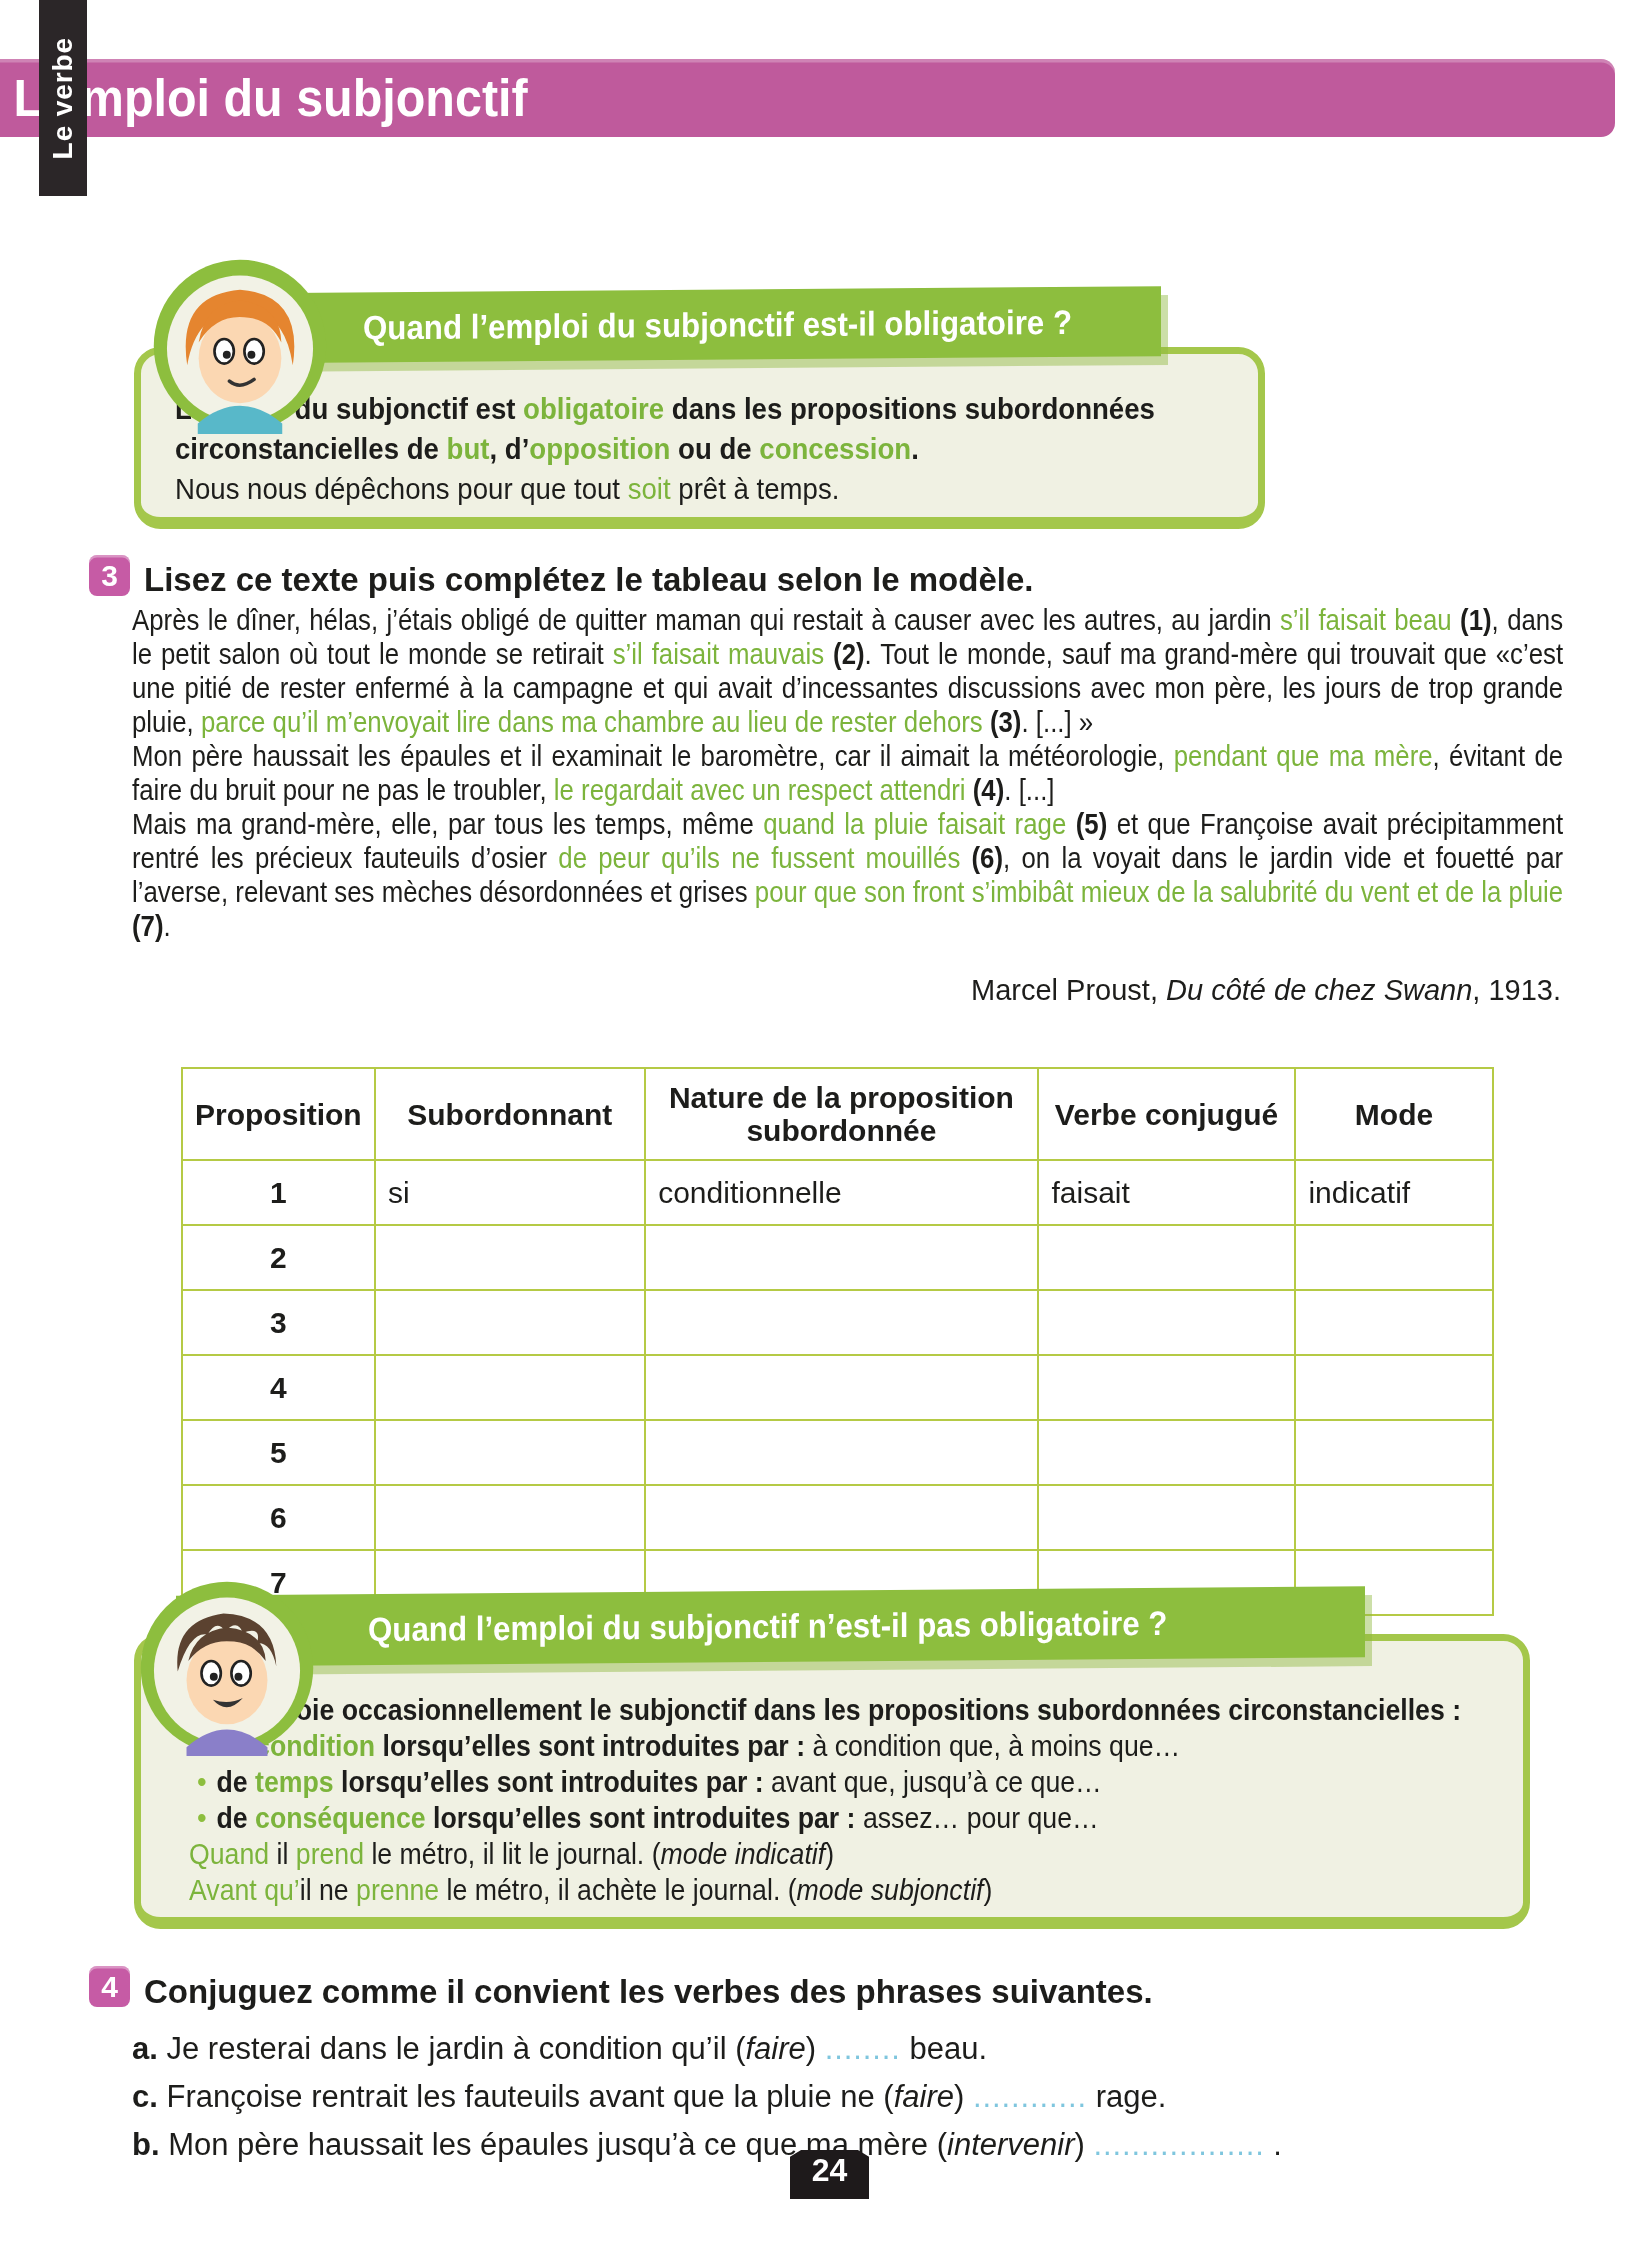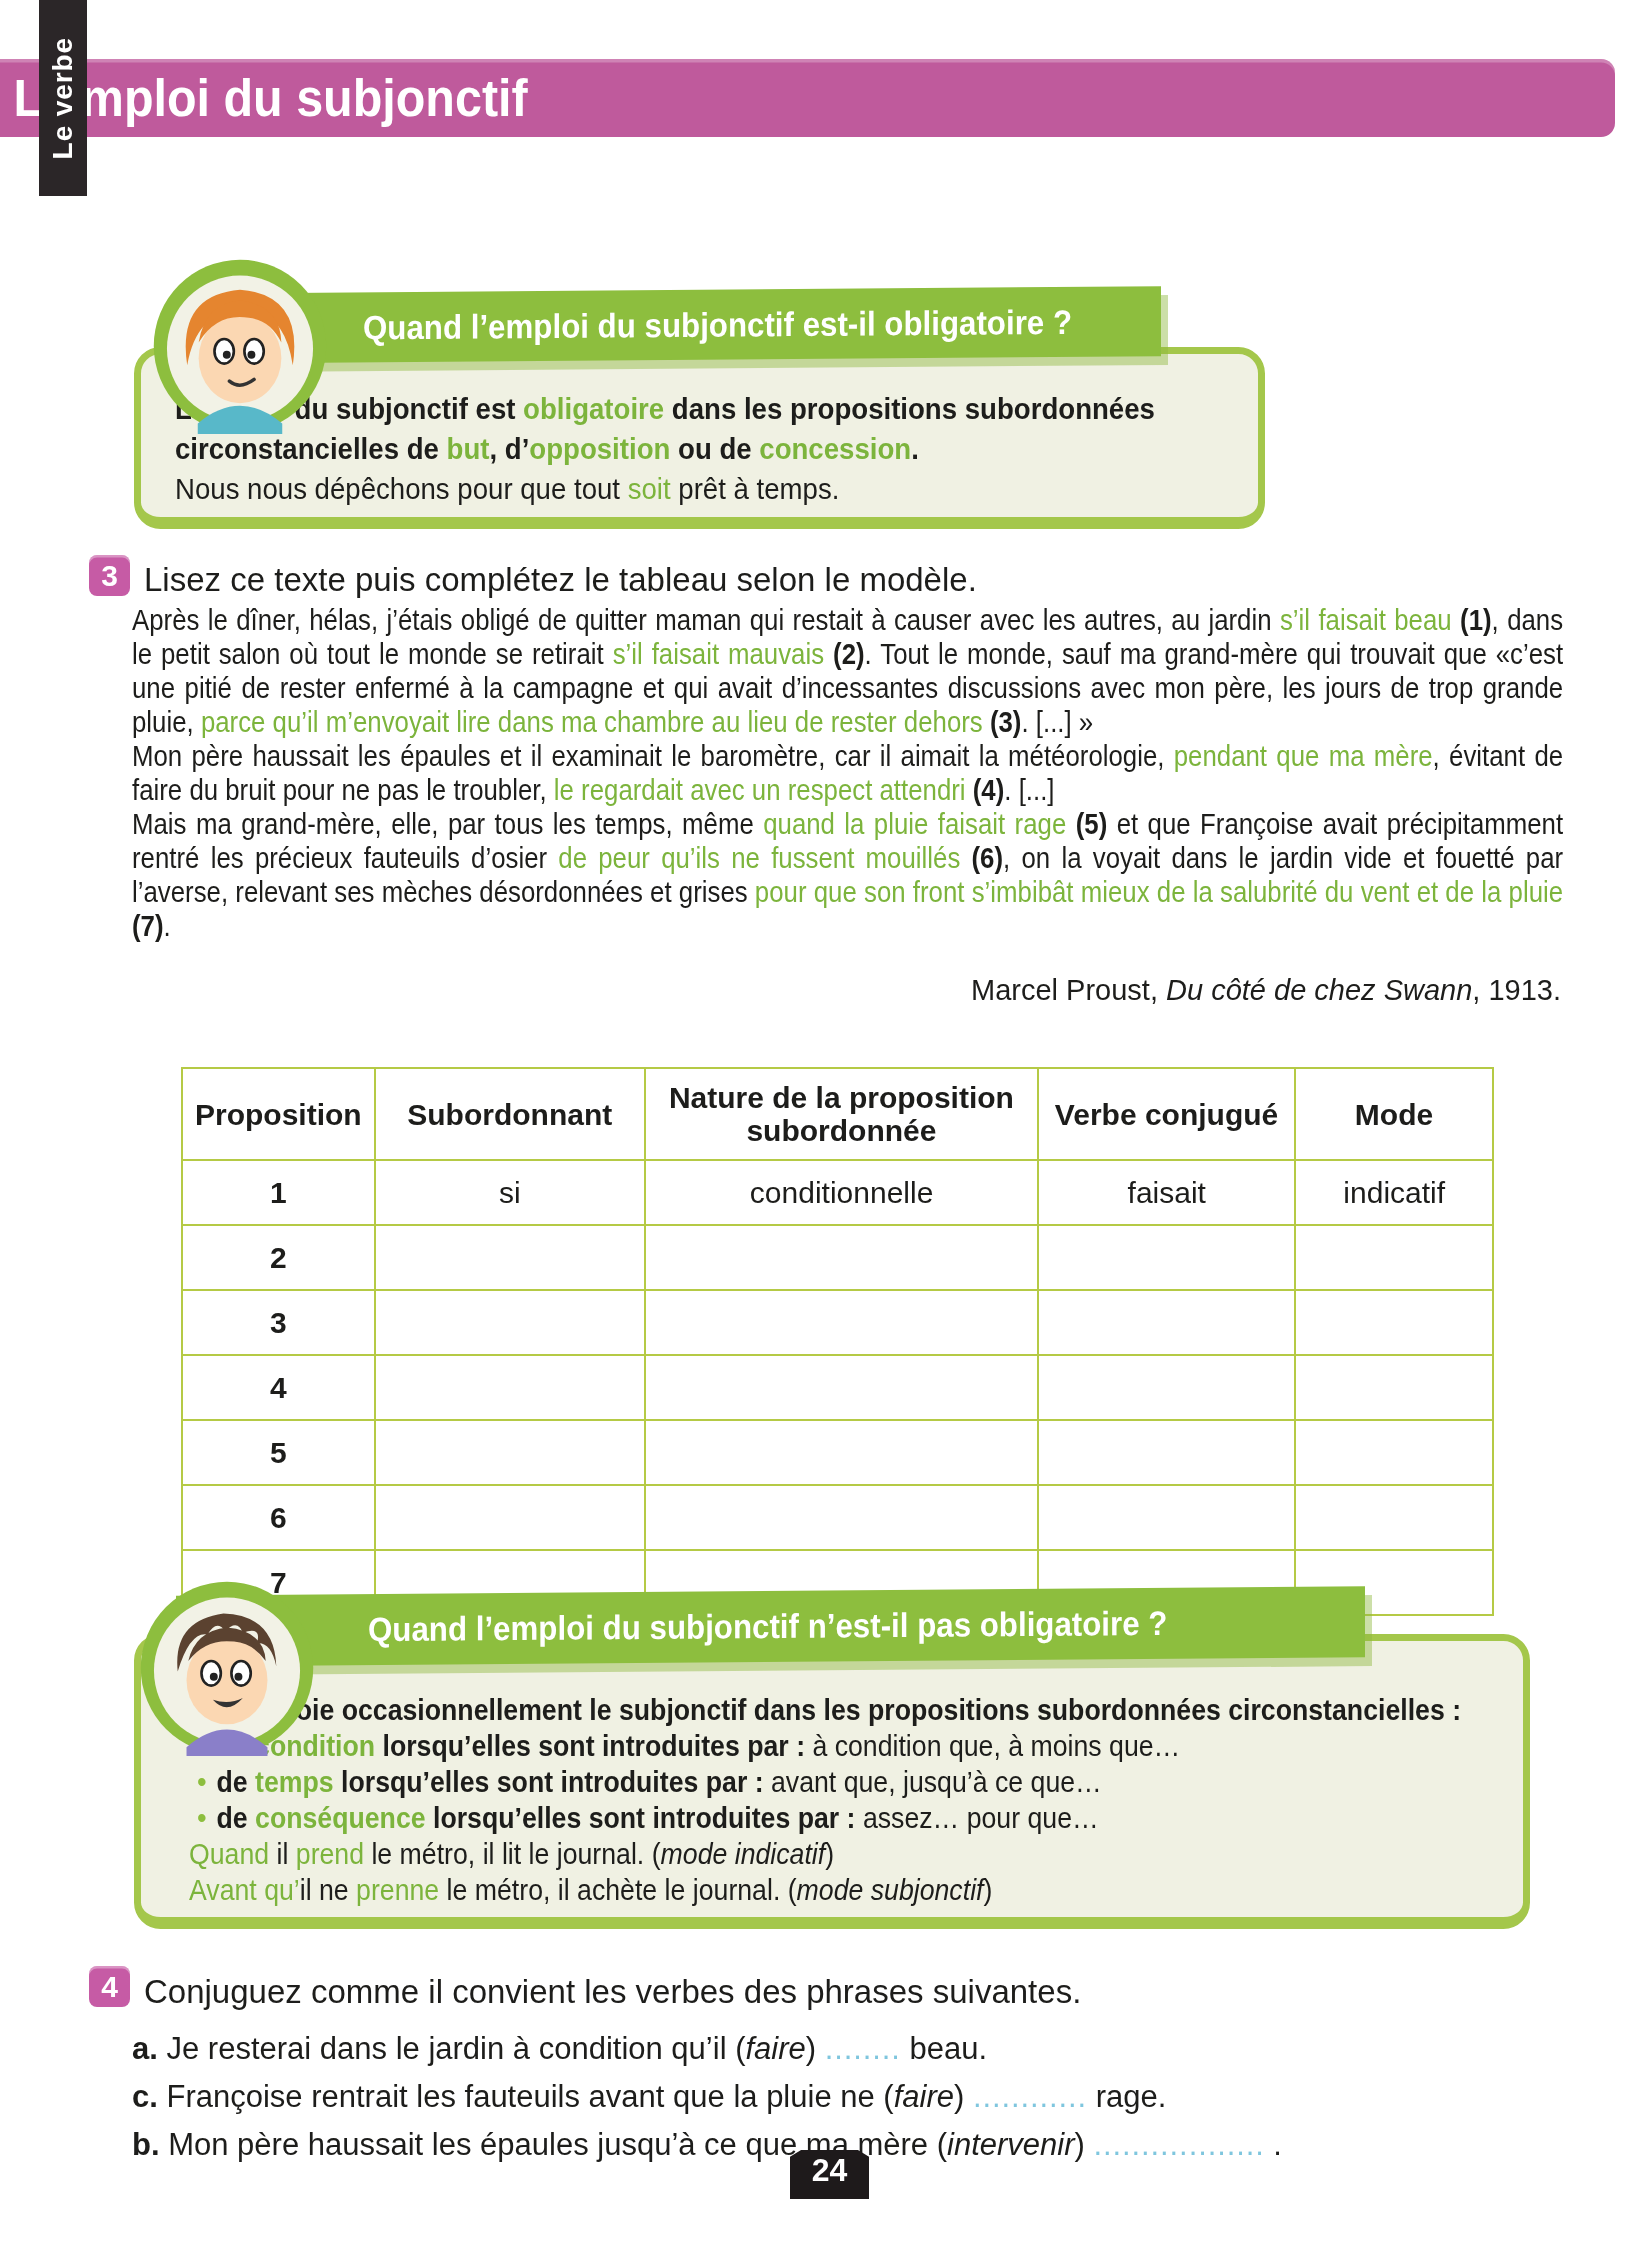--- a/index.html
+++ b/index.html
@@ -70,21 +70,21 @@
   .ex-line{font-size:29px;line-height:36px;}
   
   .ex-badge{
     position:absolute;width:41px;height:41px;background:#c65ba5;
     border-radius:8px;color:#fff;font-weight:bold;font-size:30px;
     display:flex;align-items:center;justify-content:center;z-index:2;
     box-shadow:inset 0 2.6px 0 rgba(255,255,255,.35);
   }
   .ex3-badge{left:89px;top:555px;}
   .ex4-badge{left:89px;top:1966px;}
-  .ex-head{position:absolute;font-weight:normal;font-size:33px;white-space:nowrap;}
+  .ex-head{position:absolute;font-weight:bold;font-size:33px;white-space:nowrap;}
   .ex3-head{left:144px;top:561px;}
   .ex4-head{left:144px;top:1973px;}
   .reading-text{
     position:absolute;left:132px;top:603px;width:1608px;
     transform:scaleX(0.89);transform-origin:0 0;
     font-size:29px;line-height:34px;text-align:justify;
   }
   .reading-text p{margin:0;}
   .attribution{
     position:absolute;left:132px;top:974px;width:1429px;
@@ -94,21 +94,21 @@
   .analysis-table{
     position:absolute;left:181px;top:1067px;width:1313px;
     border-collapse:collapse;table-layout:fixed;background:#fff;
   }
   .analysis-table th,.analysis-table td{
     border:2.6px solid #b5ca45;font-size:30px;padding:12px;
   }
   .analysis-table th{height:65px;font-weight:bold;text-align:center;line-height:33px;}
   .analysis-table td{height:39px;}
   .analysis-table td.num{text-align:center;font-weight:bold;}
-  .analysis-table td.val{text-align:center;padding-left:12.4px;}
+  .analysis-table td.val{text-align:left;padding-left:12.4px;}
   .col1{width:14.7%;} .col2{width:20.6%;} .col3{width:30.0%;} .col4{width:19.6%;} .col5{width:15.1%;}
   
   .ex4-items{position:absolute;left:132px;top:2029px;width:1456px;}
   .ex4-item{font-size:31px;line-height:39px;margin-bottom:8.8px;}
   
   .seg-green{color:#7cb43c;}
   .seg-bold{font-weight:bold;}
   .seg-bold-green{font-weight:bold;color:#7cb43c;}
   .seg-italic{font-style:italic;}
   .seg-dots{color:#7fc6de;letter-spacing:0.9px;}

